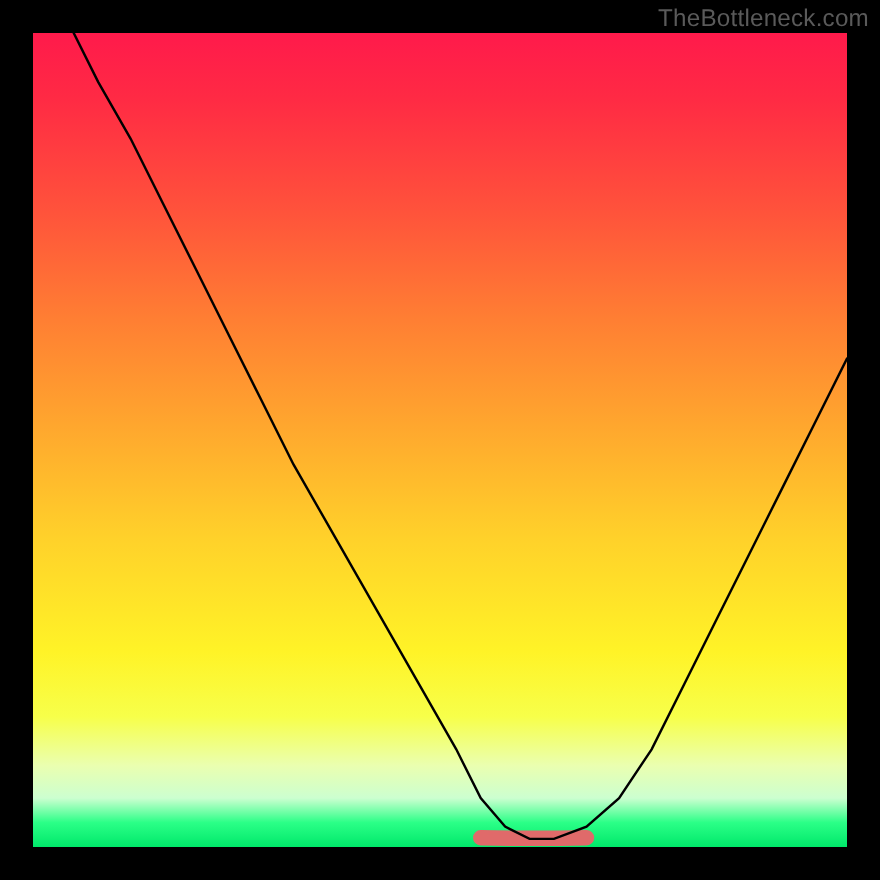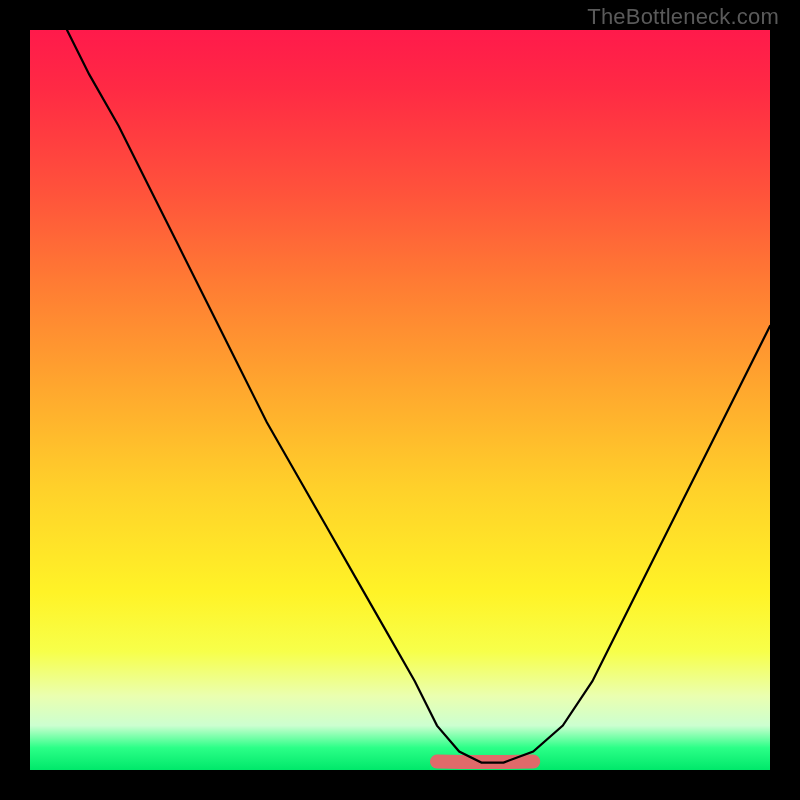--- a/index.html
+++ b/index.html
@@ -13,21 +13,21 @@
   }
   .frame {
     position: relative;
     width: 800px;
     height: 800px;
     background: #000;
   }
   .watermark {
     position: absolute;
     top: 4px;
-    right: 21px;
+    right: 10px;
     color: #5a5a5a;
     font-size: 22px;
     font-weight: 400;
     letter-spacing: 0.2px;
     z-index: 5;
   }
   .gradient {
     position: absolute;
     left: 30px;
     top: 30px;

